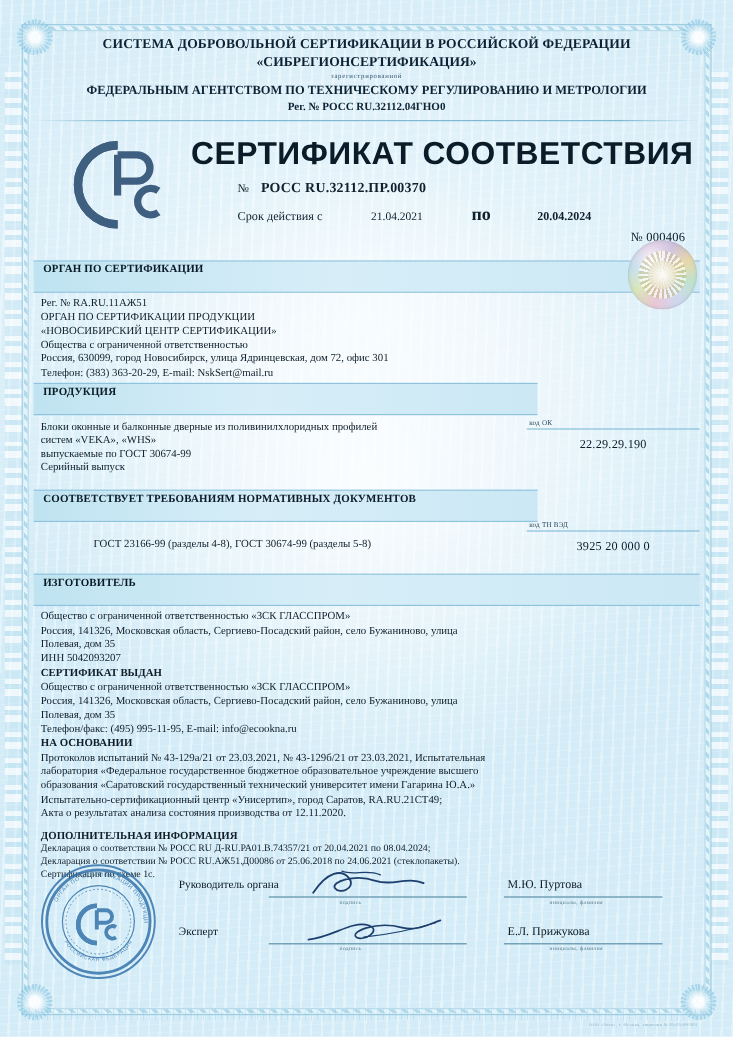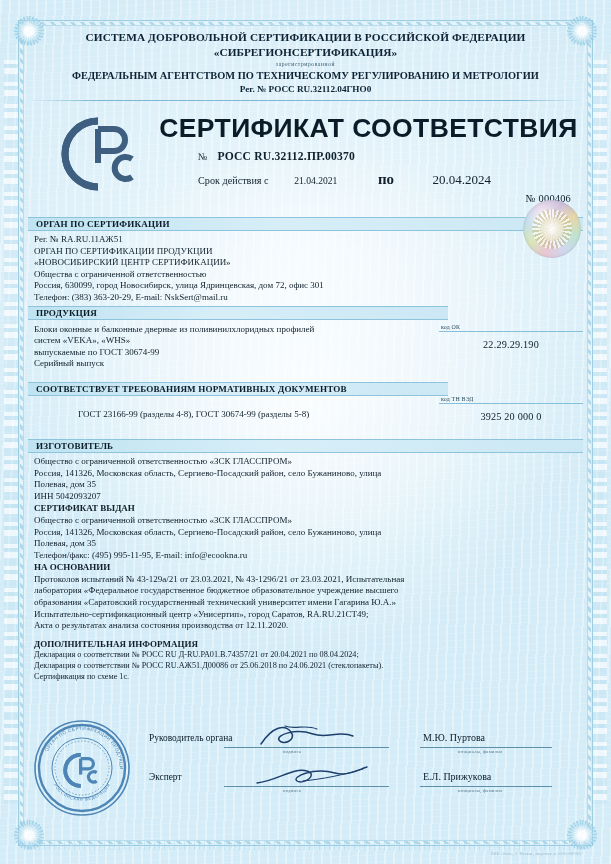--- a/index.html
+++ b/index.html
@@ -172,36 +172,36 @@
   .cert-no .nsign { font-size: 10px; }
   .cert-no .val { font-weight: bold; letter-spacing: .2px; margin-left: 7px; }
 
   .validity {
     position: absolute;
     left: 170px; top: 62px;
     font-size: 10.2px;
     white-space: nowrap;
   }
   .validity .lbl { }
-  .validity .d1 { margin-left: 23px; font-size: 9.6px; }
+  .validity .d1 { margin-left: 38px; font-size: 9.6px; }
   .validity .po { margin-left: 38px; font-size: 15px; font-weight: bold; }
-  .validity .d2 { margin-left: 36px; font-size: 13px; }
+  .validity .d2 { margin-left: 36px; font-size: 10px; font-weight: bold; }
 
   .cert-blank-no {
     position: absolute;
     right: 12px; top: 84px;
     font-size: 10.4px;
     letter-spacing: .2px;
     color: #0b1c28;
   }
 
   
   .bar {
     position: relative;
-    height: 14px;
+    height: 27px;
     background: linear-gradient(90deg, #bfe3f1 0%, #d7eef8 45%, #cbe8f4 100%);
     border-top: 1px solid #8dc3dc;
     border-bottom: 1px solid #8dc3dc;
     margin-top: 4px;
   }
   .bar span {
     position: absolute;
     left: 8px; top: 1px;
     font-size: 9.1px;
     font-weight: bold;

